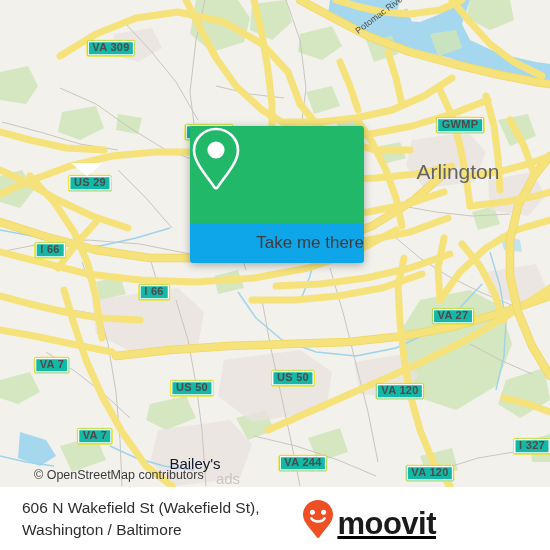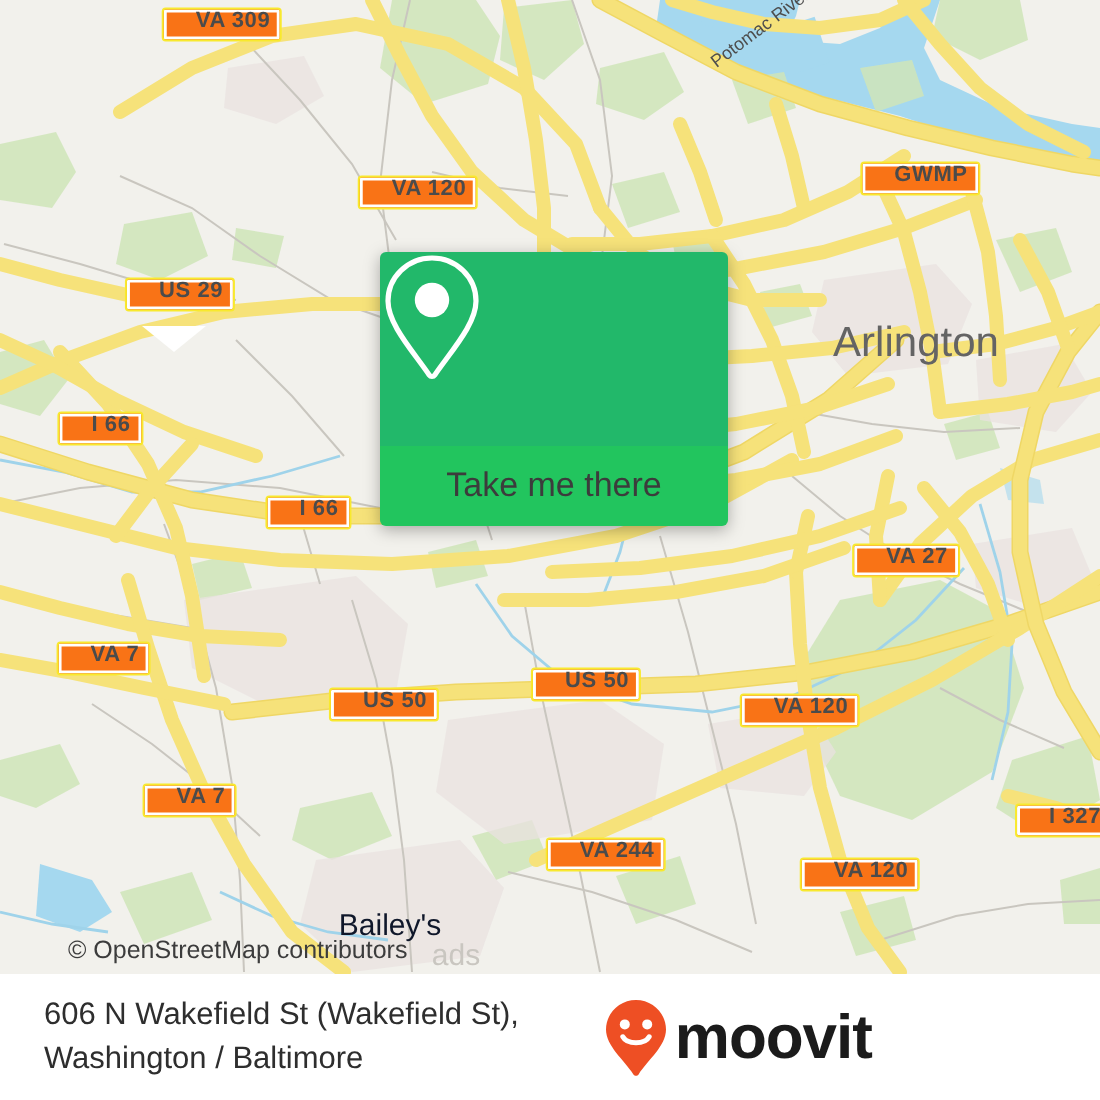--- a/index.html
+++ b/index.html
@@ -5,57 +5,57 @@
   html,body{margin:0;padding:0;background:#fff;}
   body{width:550px;height:550px;overflow:hidden;font-family:"Liberation Sans",sans-serif;}
   #root{position:relative;width:550px;height:550px;overflow:hidden;background:#fff;}
 
   
   #map{position:absolute;left:0;top:0;width:550px;height:487px;overflow:hidden;background:#f2f1ec;}
   #map svg{position:absolute;left:0;top:0;display:block;}
 
   
   .shield{position:absolute;transform:translate(-50%,-50%);
-    background:#f97316;border:1.5px solid #f8e92e;outline:none;
+    background:#14b8a6;border:1.5px solid #f8e92e;outline:none;
     box-shadow:0 0 0 1.5px #ffffff inset;
-    border-radius:2px;padding:1px 5px 2px 16px;
+    border-radius:2px;padding:1px 5px 2px 5px;
     font:bold 11px/1.05 "Liberation Sans",sans-serif;
-    color:#4b4b4b;letter-spacing:.3px;white-space:nowrap;}
+    color:#4b4b4b;letter-spacing:.3px;white-space:nowrap;margin-top:36px;}
 
   
   .place{position:absolute;transform:translate(-50%,-50%);white-space:nowrap;
     color:#6a6a6a;font-family:"Liberation Sans",sans-serif;}
   .place.big{font-size:21px;color:#646464;text-align:center;}
   .place.mid{font-size:15px;color:#0f172a;}
   .place.sml{font-size:11px;color:#a9a9a9;}
   .place.rot{font-size:9px;color:#4d4d4d;transform:translate(-50%,-50%) rotate(-37deg);}
 
   
   #attrib{position:absolute;left:10px;bottom:5px;font-size:12.5px;color:#3c3c3c;
     font-family:"Liberation Sans",sans-serif;white-space:nowrap;margin-left:24px;}
 
   
   #card{position:absolute;left:190px;top:126px;width:174px;
     filter:drop-shadow(0 2px 4px rgba(0,0,0,.30));}
   #card-top{background:#22b86a;height:97px;border-radius:3px 3px 0 0;
     display:flex;align-items:center;justify-content:center;}
-  #card-bot{background:#22c55e;height:40px;border-radius:0 0 3px 3px;
-    display:flex;align-items:center;justify-content:center;}
+  #card-bot{background:#0ea5e9;height:40px;border-radius:0 0 3px 3px;
+    display:flex;align-items:center;justify-content:flex-end;}
   #card-label{font-size:17px;color:#3c3c3c;font-family:"Liberation Sans",sans-serif;}
   #card-tail{position:absolute;left:87px;top:163px;width:0;height:0;
     transform:translateX(-50%);
     border-left:16px solid transparent;border-right:16px solid transparent;
     border-top:13px solid #ffffff;}
 
   
   #footer{position:absolute;left:0;top:487px;width:454px;height:63px;background:#fff;
     display:flex;align-items:center;}
   #footer-addr{flex:1;padding-left:22px;padding-right:8px;font-size:15.5px;line-height:1.42;
     color:#2e2e2e;font-family:"Liberation Sans",sans-serif;}
-  #brand{display:flex;align-items:center;padding-right:18px;}
+  #brand{display:flex;align-items:flex-end;padding-right:18px;text-decoration:underline;}
   #brand-word{font:bold 31px/1 "Liberation Sans",sans-serif;color:#1b1b1b;letter-spacing:-.5px;margin-left:2px;}
 </style>
 </head>
 <body>
 
 <div id="root">
 
   <div id="map">
 
     <svg width="550" height="487" viewBox="0 0 550 487">

